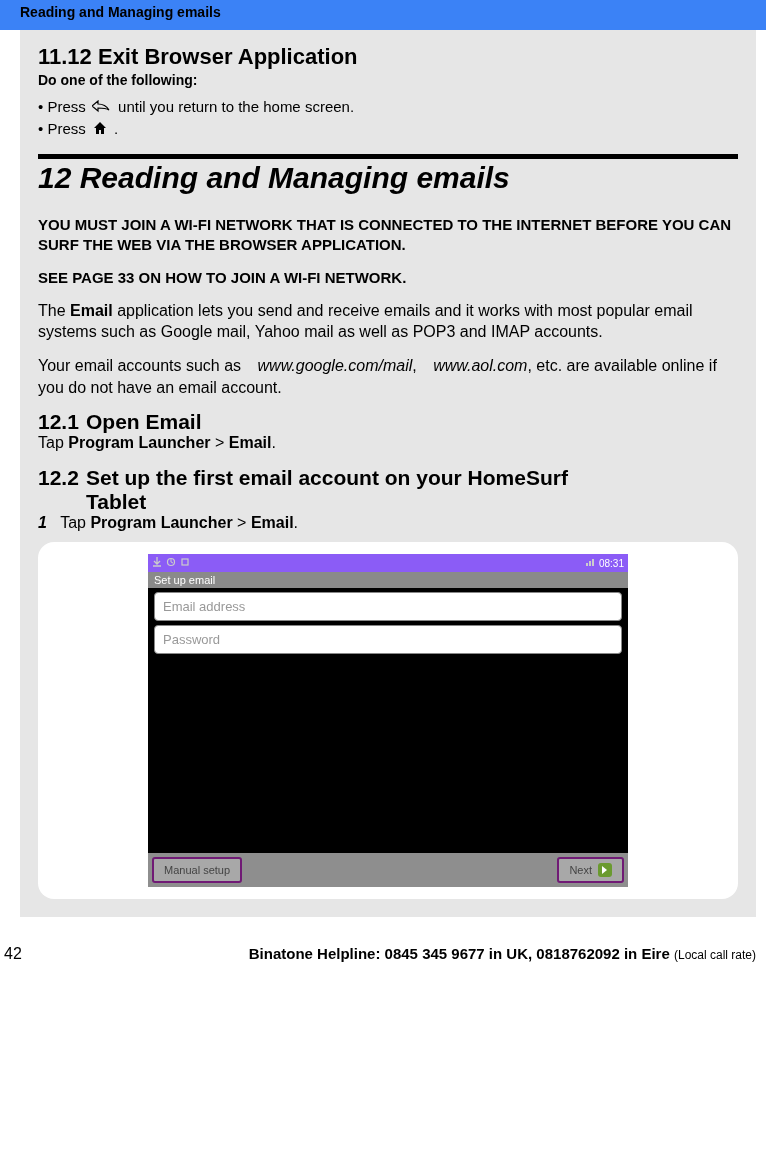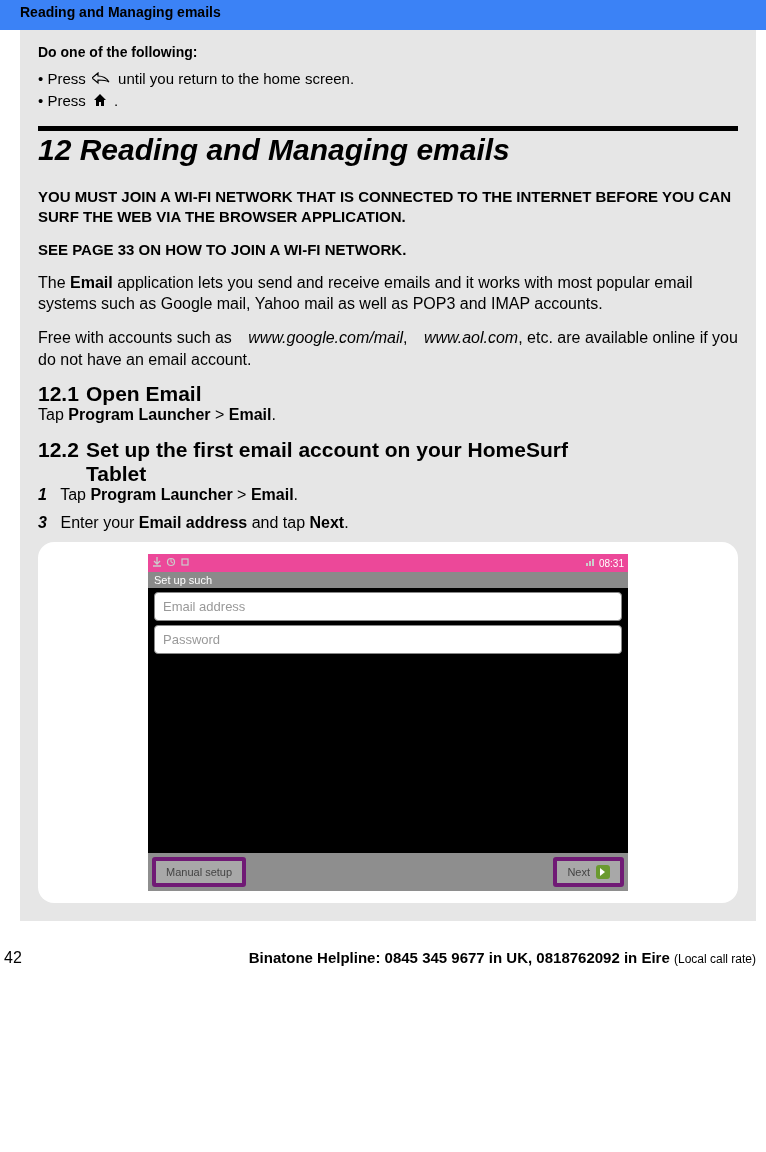--- a/index.html
+++ b/index.html
@@ -111,21 +111,21 @@
     margin-bottom: 8px;
   }
   .tablet-screen {
     width: 480px;
     margin: 0 auto;
     background: #000;
     font-family: Arial, sans-serif;
   }
   .status-bar {
     height: 18px;
-    background: #ec4899;
+    background: #8b5cf6;
     display: flex;
     align-items: center;
     justify-content: space-between;
     padding: 0 4px;
     font-size: 10px;
     color: #fff;
   }
   .status-left {
     display: flex;
     gap: 4px;
@@ -166,21 +166,21 @@
     background: #000;
   }
   .bottom-bar {
     background: #8e8e8e;
     display: flex;
     justify-content: space-between;
     padding: 4px;
   }
   .bottom-btn {
     background: #a8a8a8;
-    border: 4px solid #701a75;
+    border: 2px solid #701a75;
     border-radius: 3px;
     padding: 4px 10px;
     font-size: 11px;
     color: #444;
     display: flex;
     align-items: center;
     gap: 6px;
   }
   .next-arrow {
     width: 14px; height: 14px;
@@ -223,20 +223,21 @@
   i { font-style: italic; margin-left: 12px; }
 </style>
 </head>
 <body>
 
 <div class="running-header">Reading and Managing emails</div>
 
 <div class="page">
 
   <div class="section-11-12">
+    <h2 class="sec-11-12">11.12 Exit Browser Application</h2>
     <p class="do-one">Do one of the following:</p>
     <ul class="bullets">
       <li>
         <span>•  Press </span>
         <span class="icon-inline">
           <svg width="20" height="14" viewBox="0 0 20 14">
               <path d="M14 2 C10 2 6 3 3 8 C6 6 9 6 14 6 L14 9 L20 4 L14 -1 L14 2 Z" transform="scale(-1,1) translate(-20,2)" fill="none" stroke="#000" stroke-width="1.2"></path>
             </svg>
         </span>
         <span>  until you return to the home screen.</span>
@@ -257,43 +258,39 @@
   <h1 class="chap">12  Reading and Managing emails</h1>
 
   <p class="caps-bold">YOU MUST JOIN A WI-FI NETWORK THAT IS CONNECTED TO THE INTERNET BEFORE YOU CAN SURF THE WEB VIA THE BROWSER APPLICATION.</p>
   <p class="caps-bold">SEE PAGE 33 ON HOW TO JOIN A WI-FI NETWORK.</p>
 
   <p class="body-text">
     <span>The </span><b>Email</b><span> application lets you send and receive emails and it works with most popular email systems such as Google mail, Yahoo mail as well as POP3 and IMAP accounts.</span>
   </p>
 
   <p class="body-text">
-    <span>Free with accounts such as </span><i>www.google.com/mail</i><span>, </span><i>www.aol.com</i><span>, etc. are available online if you do not have an email account.</span>
+    <span>Your email accounts such as </span><i>www.google.com/mail</i><span>, </span><i>www.aol.com</i><span>, etc. are available online if you do not have an email account.</span>
   </p>
 
   <h2 class="sub">
     <span class="num">12.1</span><span>Open Email</span>
   </h2>
   <p class="tap-line">
     <span>Tap </span><b>Program Launcher</b><span> &gt; </span><b>Email</b><span>.</span>
   </p>
 
   <h2 class="sub">
     <span class="num">12.2</span><span>Set up the first email account on your HomeSurf</span>
     <span class="title-indent">Tablet</span>
   </h2>
 
   <ol class="steps">
     <li>
       <span class="step-num">1</span>
       <span>Tap </span><b>Program Launcher</b><span> &gt; </span><b>Email</b><span>.</span>
-    </li>
-    <li>
-      <span class="step-num">3</span>
-      <span>Enter your </span><b>Email address</b><span> and tap </span><b>Next</b><span>.</span>
     </li>
   </ol>
 
   <div class="screenshot-wrap">
     <div class="tablet-screen">
       <div class="status-bar">
         <div class="status-left">
           <span>
             <svg class="sig-icon" viewBox="0 0 10 10">
                 <path d="M5 0 L5 6 M2 4 L5 7 L8 4 M1 9 L9 9" stroke="#ccc" stroke-width="1.3" fill="none"></path>
@@ -313,21 +310,21 @@
         </div>
         <div class="status-right">
           <span>
             <svg class="sig-icon" viewBox="0 0 10 10">
                 <path d="M1 9 L3 9 L3 6 L1 6 Z M4 9 L6 9 L6 4 L4 4 Z M7 9 L9 9 L9 2 L7 2 Z" fill="#ccc"></path>
               </svg>
           </span>
           <span>08:31</span>
         </div>
       </div>
-      <div class="title-bar">Set up such</div>
+      <div class="title-bar">Set up email</div>
       <div class="input-field">Email address</div>
       <div class="input-field">Password</div>
       <div class="black-body"></div>
       <div class="bottom-bar">
         <div class="bottom-btn">
           <span>Manual setup</span>
         </div>
         <div class="bottom-btn">
           <span>Next</span>
           <span class="next-arrow"></span>

